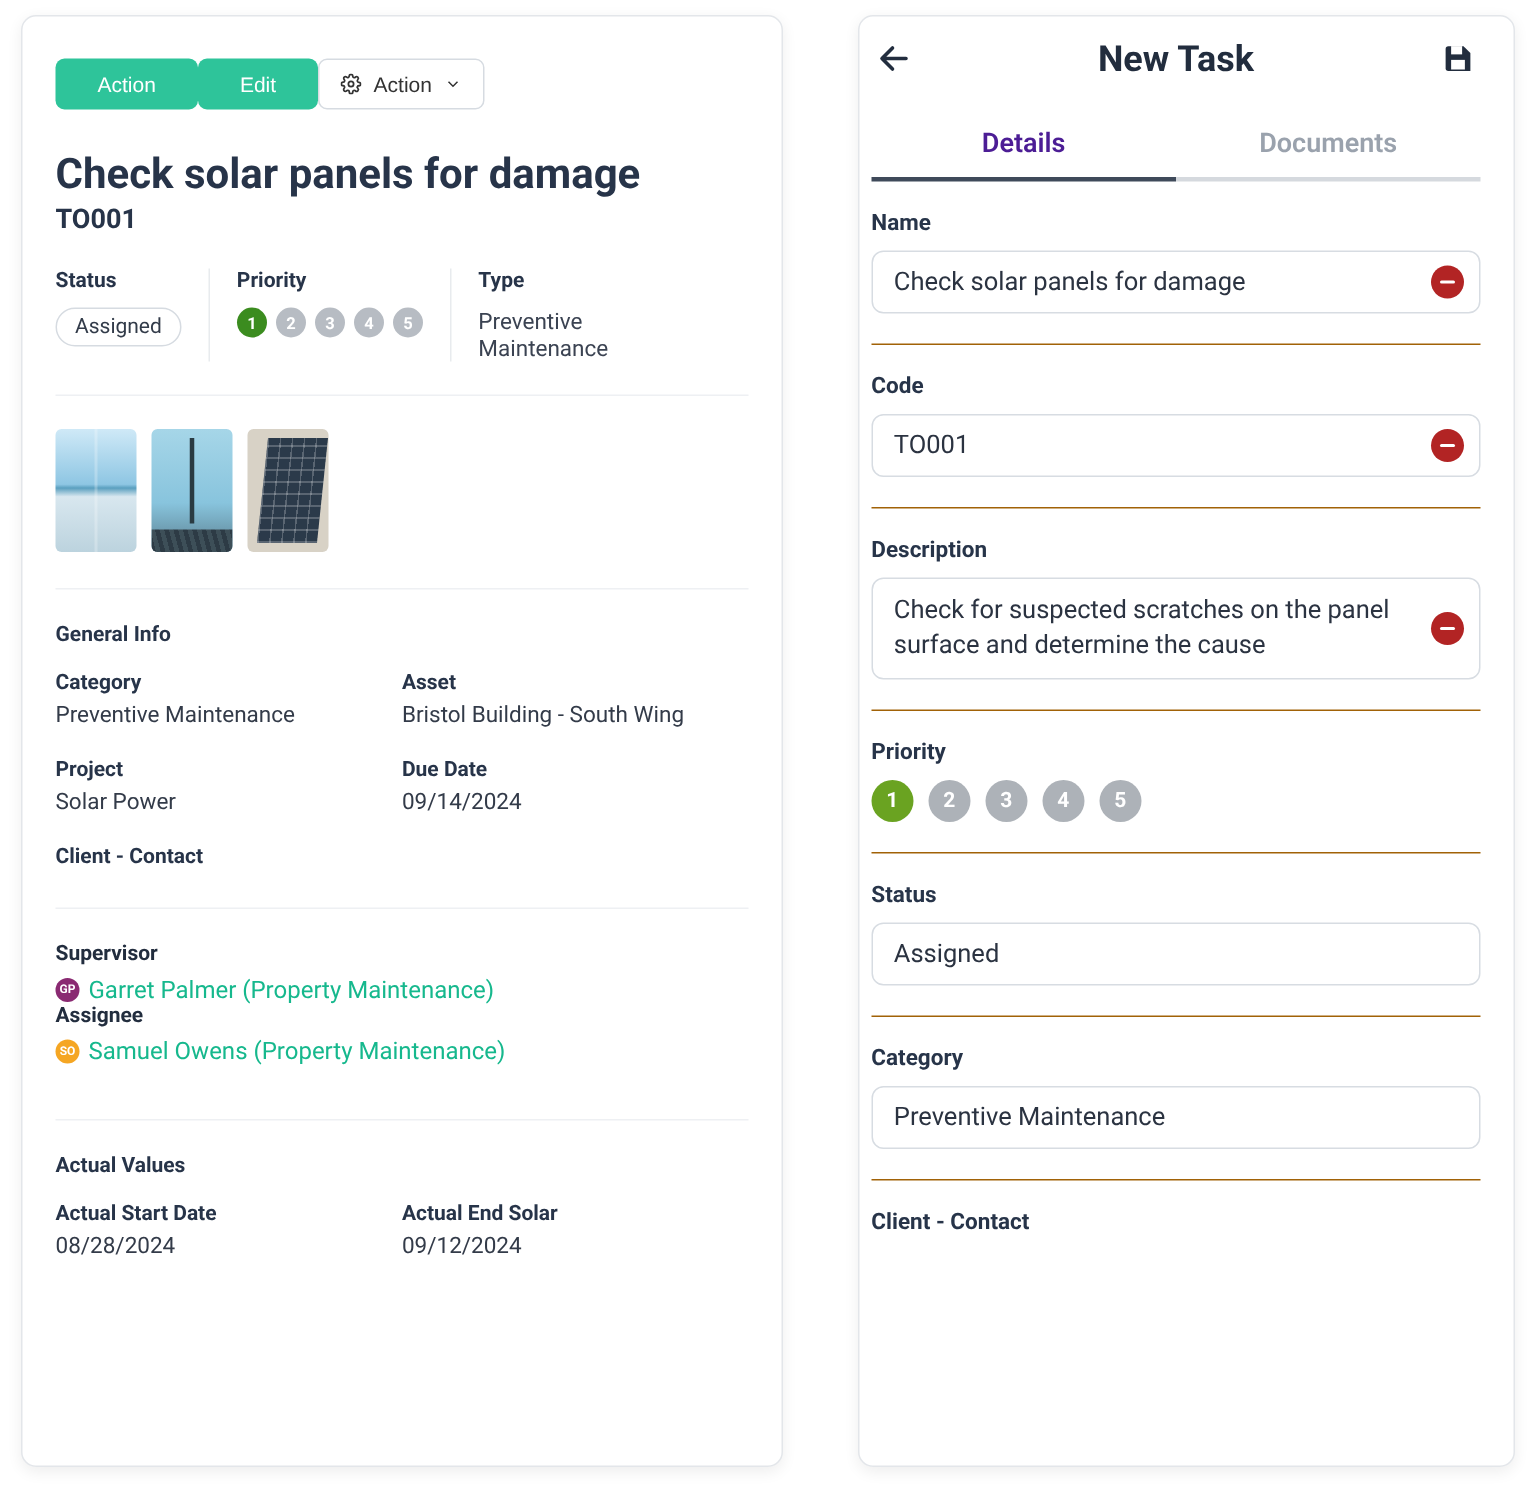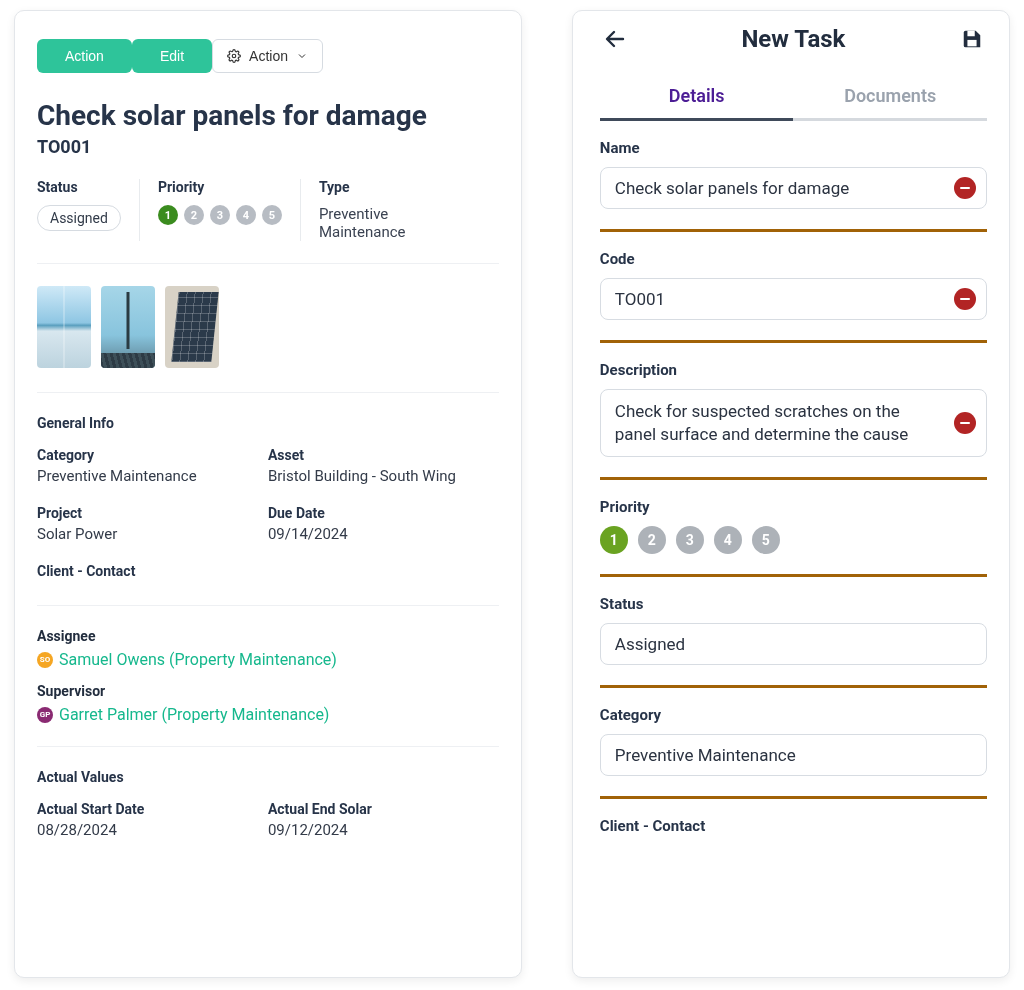--- a/index.html
+++ b/index.html
@@ -19,21 +19,21 @@
   }
   .panel {
     background: #fff;
     border: 1px solid #e3e6ea;
     border-radius: 10px;
     box-shadow: 0 3px 10px rgba(0,0,0,0.07);
     overflow: hidden;
     position: relative;
   }
   .left  { width: 510px; height: 968px; padding: 28px 22px 10px 22px; }
-  .right { width: 440px; height: 968px; padding: 0 22px 0 27px; }
+  .right { width: 440px; height: 968px; padding: 0 22px 0 8px; }
 
   
   .btn-row { display: flex; gap: 0; align-items: center; margin-bottom: 26px; }
   .btn {
     border: none; border-radius: 6px; height: 34px; padding: 0 28px;
     font-size: 14px; font-weight: 500; cursor: pointer;
   }
   .btn-green { background:#2ec49a; color:#fff; }
   .btn-outline {
     background:#fff; color:#333; border:1px solid #d6dbe1;
@@ -118,21 +118,21 @@
   .r-header { display:flex; align-items:center; justify-content:space-between; height:56px; }
   .r-title { font-size:24px; font-weight:700; color:#222d3e; }
   .iconbtn { width:30px; height:30px; display:flex; align-items:center; justify-content:center; color:#222d3e; }
   .tabs { display:flex; margin-top:4px; }
   .tab {
     flex:1; text-align:center; padding:14px 0 12px; font-size:18px; font-weight:600;
     color:#9aa2ad; border-bottom:3px solid #d5d9de; cursor: pointer;
   }
   .tab.active { color:#4c1d95; border-bottom-color:#3f4a5a; }
   .r-body { padding-top:18px; }
-  .r-section { border-bottom:3px solid #a16207; padding-bottom:20px; margin-bottom:18px;}
+  .r-section { border-bottom:1px solid #a16207; padding-bottom:20px; margin-bottom:18px;}
   .r-label { font-size:15px; font-weight:700; color:#273449; margin-bottom:10px;}
   .field {
     position:relative; border:1px solid #d7dce2; border-radius:8px;
     padding:10px 44px 10px 14px; font-size:17px; color:#2b3341; background:#fff;
   }
   .field .clearbtn {
     position:absolute; right:10px; top:50%; transform:translateY(-50%);
     width:22px; height:22px; border-radius:50%; background:#b22424;
     display:flex; align-items:center; justify-content:center; cursor: pointer;
   }
@@ -215,32 +215,32 @@
       <div>
         <div class="lbl">Due Date</div>
         <div class="val">09/14/2024</div>
       </div>
       <div>
         <div class="lbl">Client - Contact</div>
       </div>
     </div>
 
     <div class="roles">
+      <div class="role-block" style="margin-bottom:0;">
+        <div class="lbl" style="font-size:14px;font-weight:700;">Supervisor</div>
+        <div class="role-line">
+          <span class="avatar av-purple">GP</span>
+          <span class="link">Garret Palmer (Property Maintenance)</span>
+        </div>
+      </div>
       <div class="role-block">
         <div class="lbl" style="font-size:14px;font-weight:700;">Assignee</div>
         <div class="role-line">
           <span class="avatar av-orange">SO</span>
           <span class="link">Samuel Owens (Property Maintenance)</span>
-        </div>
-      </div>
-      <div class="role-block" style="margin-bottom:0;">
-        <div class="lbl" style="font-size:14px;font-weight:700;">Supervisor</div>
-        <div class="role-line">
-          <span class="avatar av-purple">GP</span>
-          <span class="link">Garret Palmer (Property Maintenance)</span>
         </div>
       </div>
     </div>
 
     <h2 class="section">Actual Values</h2>
     <div class="grid2" style="border-bottom:none;">
       <div>
         <div class="lbl">Actual Start Date</div>
         <div class="val">08/28/2024</div>
       </div>

